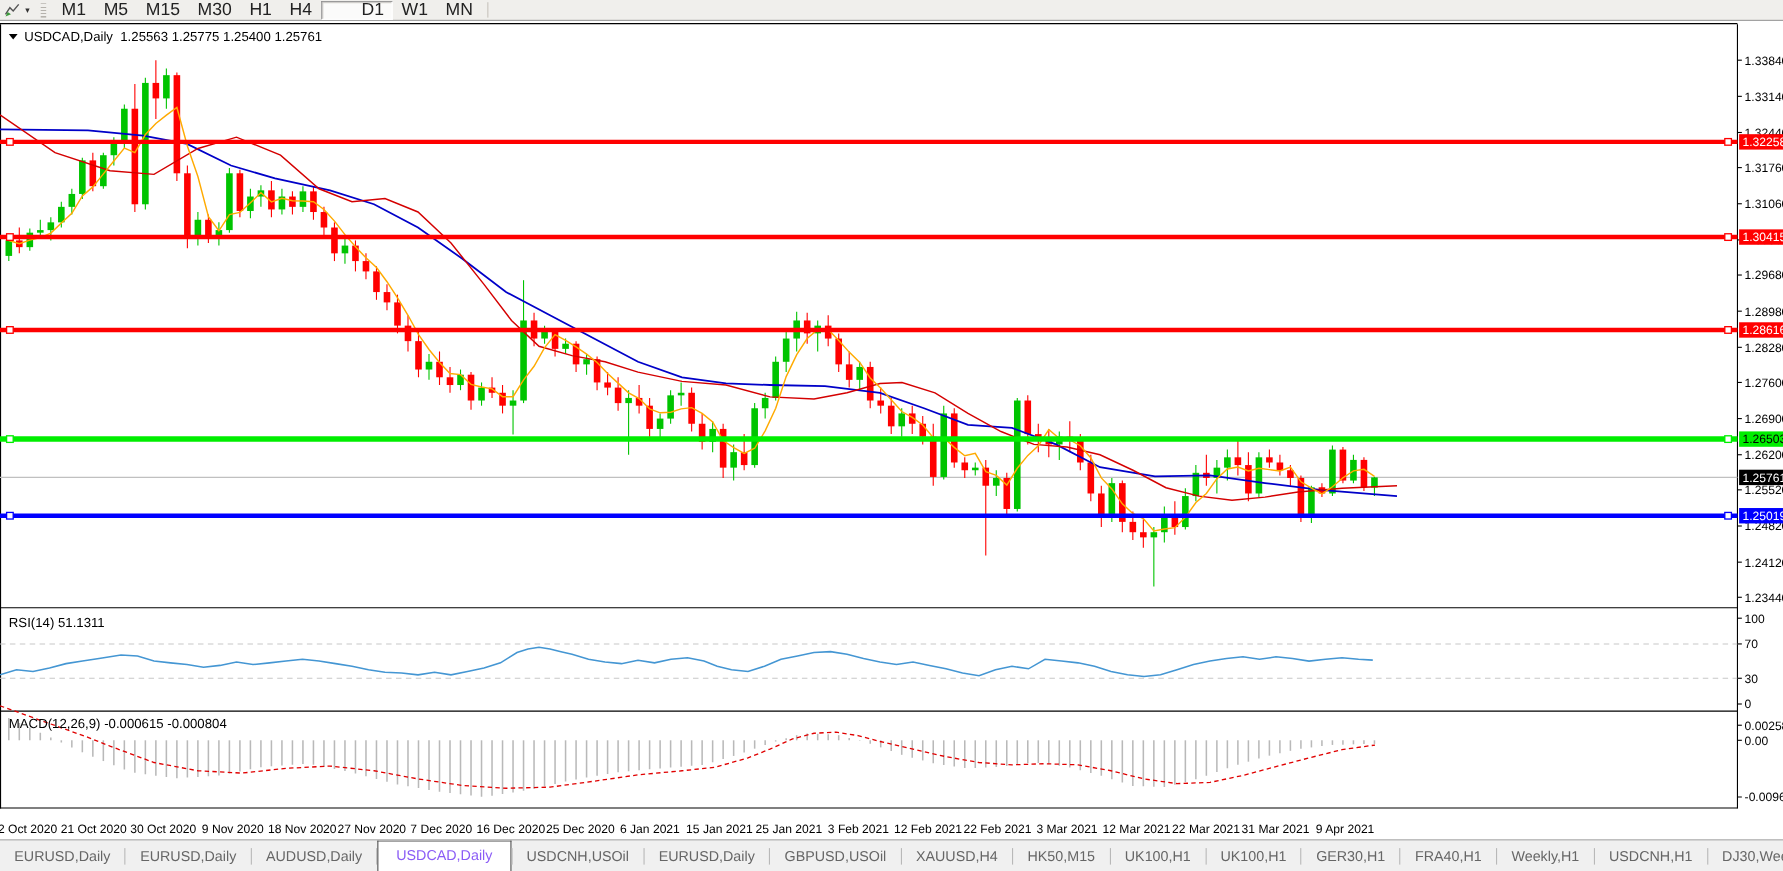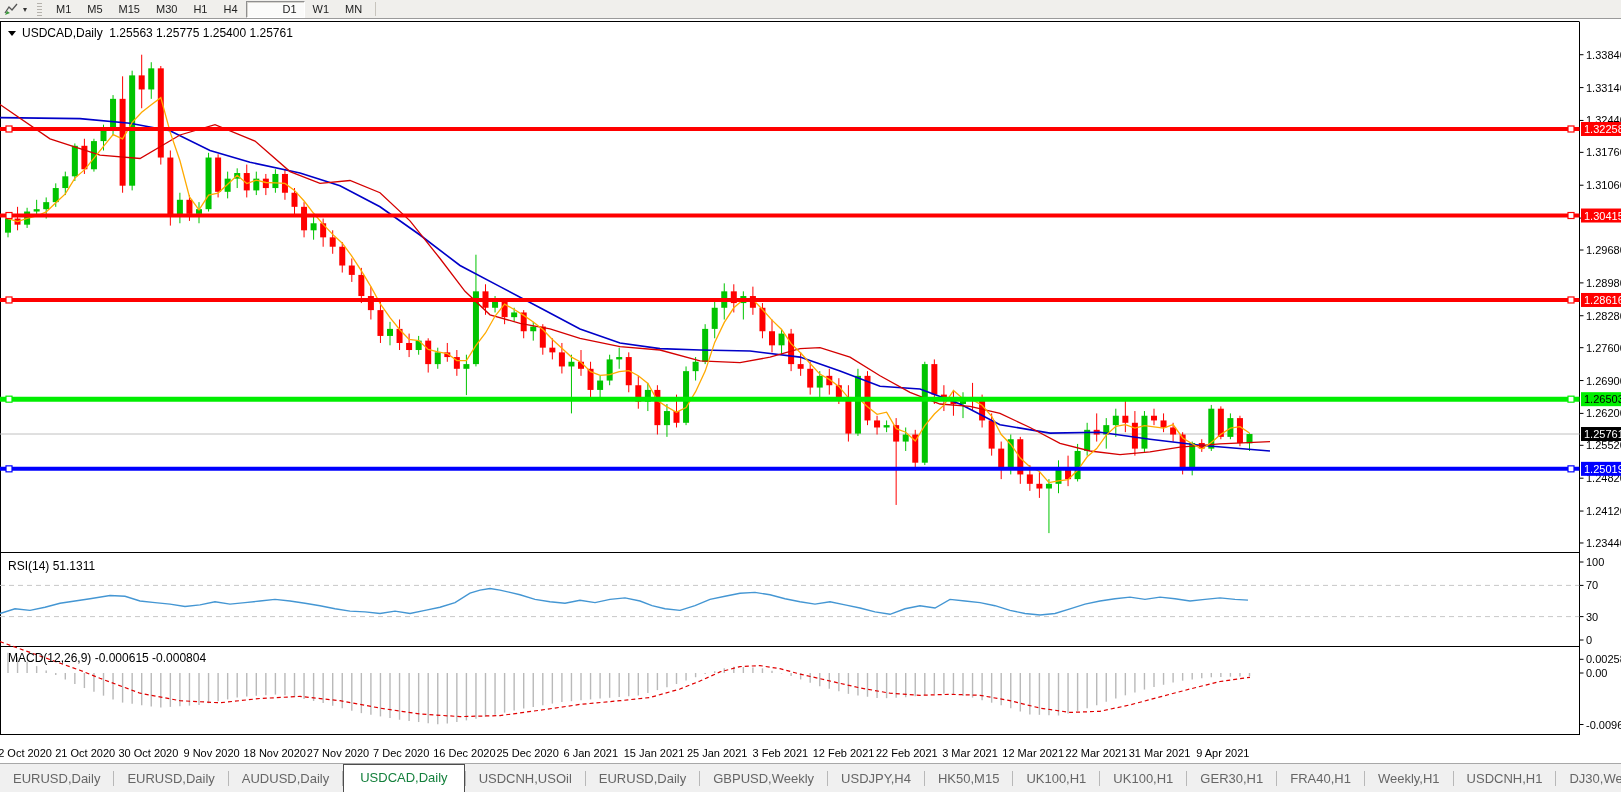--- a/index.html
+++ b/index.html
@@ -6,35 +6,35 @@
   .root{position:relative;width:1621px;height:792px;background:#ffffff;
         font-family:"Liberation Sans",sans-serif;overflow:hidden;}
   
   .toolbar{position:absolute;top:0;left:0;width:1621px;height:19px;
            background:#f0efec;border-bottom:1px solid #9a9a9a;
            display:flex;align-items:center;padding:0 3px;box-sizing:border-box;gap:1px;}
   .tool-icon{width:18px;height:15px;display:flex;align-items:center;justify-content:center;}
   .caret{font-size:8px;color:#333;padding:0 4px 0 1px;}
   .grip{width:5px;height:13px;margin:0 5px;
         background:repeating-linear-gradient(to bottom,#b5b2ac 0 1px,transparent 1px 3px);}
-  .tfbtn{font-size:11px;line-height:13px;color:#222;padding:1px 7px;background:transparent;
+  .tfbtn{font-size:16px;line-height:13px;color:#222;padding:1px 7px;background:transparent;
          border:1px solid transparent;cursor:default;}
   .tfbtn.active{background:#fbfbfa;border-color:#8f8f8f #ffffff #ffffff #8f8f8f;
                 box-shadow:inset 1px 1px 0 #d7d5d0;padding-left:36px;}
   .vsep{width:1px;height:14px;background:#c7c4bd;margin:0 4px;}
   
   .chart-wrap{position:absolute;top:0;left:0;width:1621px;height:763px;}
   svg text{font-family:"Liberation Sans",sans-serif;}
   
   .tabbar{position:absolute;top:763px;left:0;width:1621px;height:29px;background:#f0f0f0;
           border-top:1px solid #a8a8a8;display:flex;align-items:flex-end;
           font-size:13px;color:#666;box-sizing:border-box;overflow:hidden;}
   .tab{padding:4px 13px 6px;white-space:nowrap;cursor:default;}
   .tabsep{width:1px;height:15px;background:#b8b8b8;align-self:center;flex:none;}
-  .tab.active{background:#ffffff;color:#15803d;border:1px solid #4d4d4d;border-bottom:none;
+  .tab.active{background:#ffffff;color:#8b5cf6;border:1px solid #4d4d4d;border-bottom:none;
               padding:5px 16px 7px;font-weight:400;}
 </style>
 </head>
 <body>
 
 <div class="root">
 
   <div class="chart-wrap">
     <svg id="chartsvg" width="1621" height="763" xmlns="http://www.w3.org/2000/svg">
         <rect x="0" y="19" width="1621" height="744" fill="#ffffff"></rect>
@@ -575,23 +575,23 @@
         <span class="tab">EURUSD,Daily</span>
         <span class="tabsep"></span>
         <span class="tab">AUDUSD,Daily</span>
         <span class="tabsep"></span>
         <span class="tab active">USDCAD,Daily</span>
         <span class="tabsep"></span>
         <span class="tab">USDCNH,USOil</span>
         <span class="tabsep"></span>
         <span class="tab">EURUSD,Daily</span>
         <span class="tabsep"></span>
-        <span class="tab">GBPUSD,Weekly</span>
-        <span class="tabsep"></span>
-        <span class="tab">USDJPY,H4</span>
+        <span class="tab">GBPUSD,USOil</span>
+        <span class="tabsep"></span>
+        <span class="tab">XAUUSD,H4</span>
         <span class="tabsep"></span>
         <span class="tab">HK50,M15</span>
         <span class="tabsep"></span>
         <span class="tab">UK100,H1</span>
         <span class="tabsep"></span>
         <span class="tab">UK100,H1</span>
         <span class="tabsep"></span>
         <span class="tab">GER30,H1</span>
         <span class="tabsep"></span>
         <span class="tab">FRA40,H1</span>

